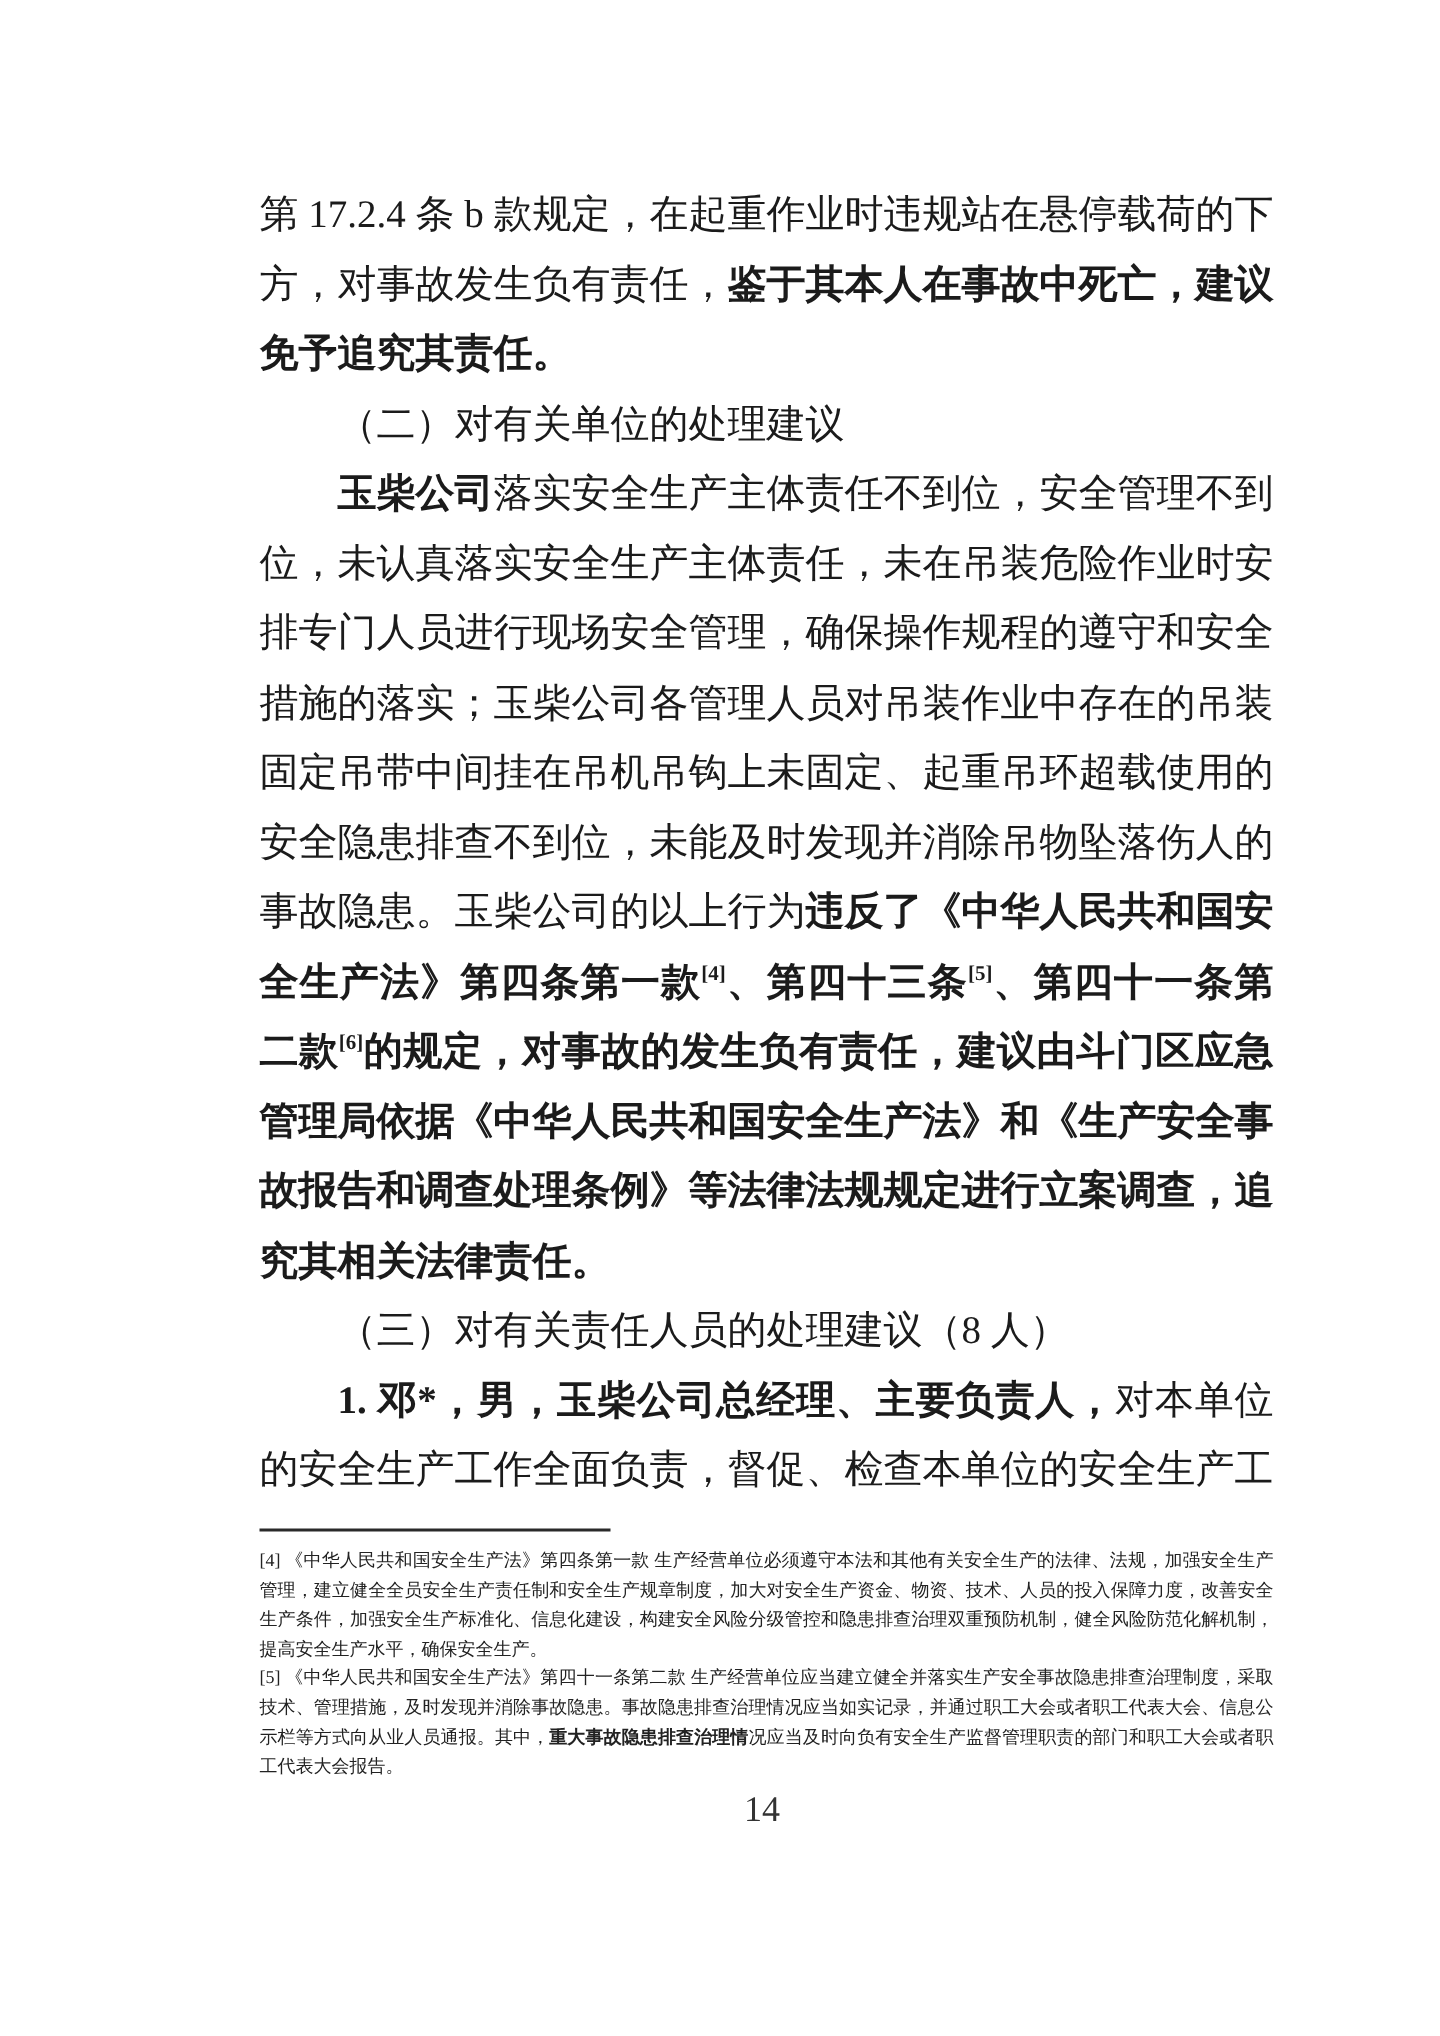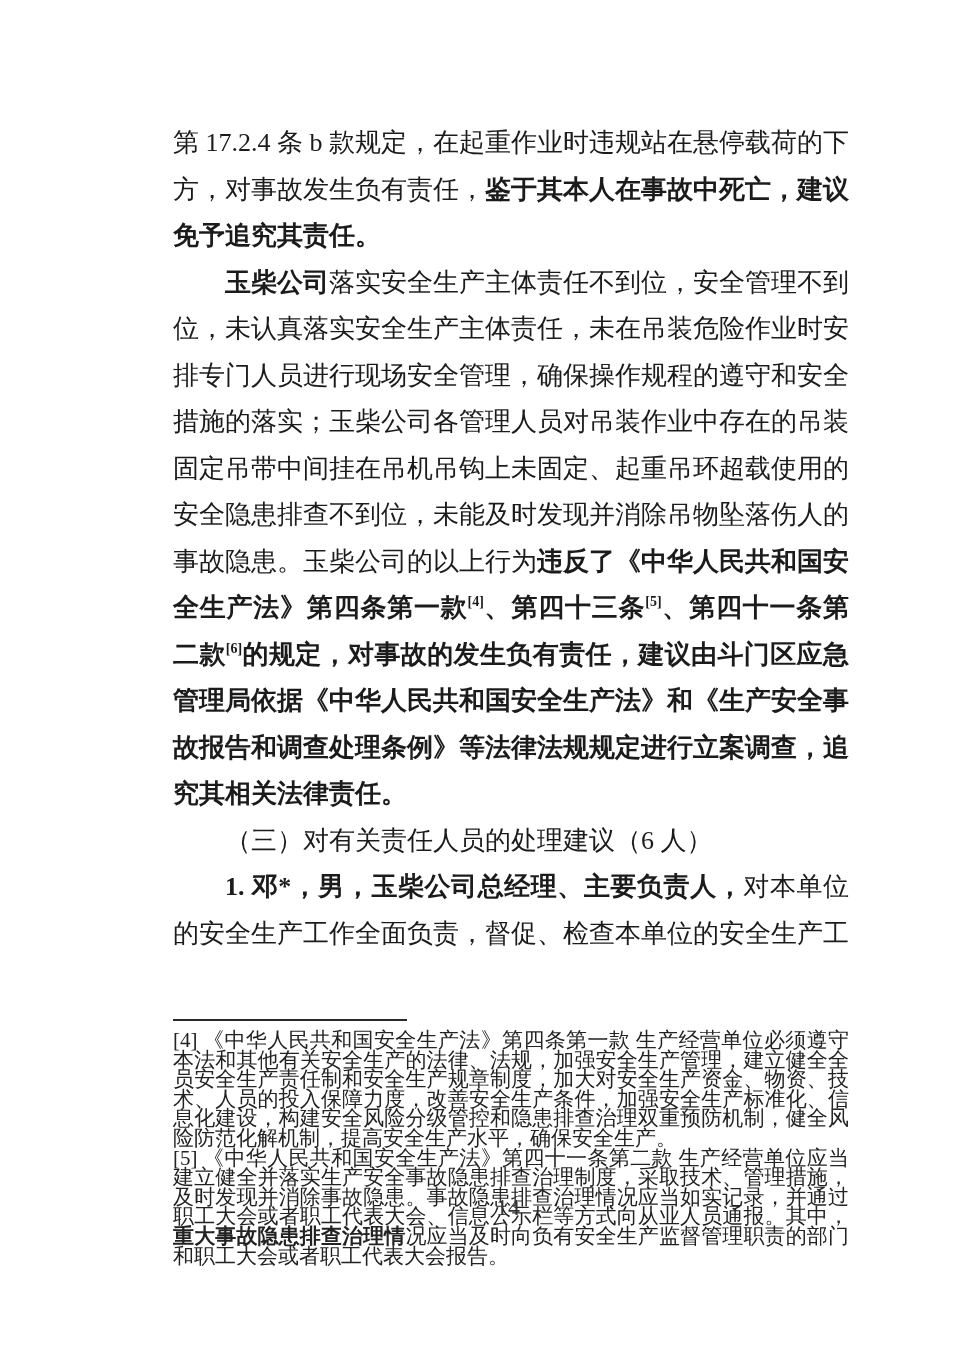--- a/index.html
+++ b/index.html
@@ -41,21 +41,21 @@
     width: 676px;
   }
   .fn-sep {
     width: 234px;
     height: 0;
     border-top: 2px solid #2a2a2a;
     margin: 0 0 10px 0;
   }
   .fn {
     margin: 0;
-    font-size: 21px;
+    font-size: 12px;
     line-height: 19.6px;
     text-align: justify;
     text-justify: inter-character;
     color: #222222;
   }
   .page-number {
     position: absolute;
     top: 1194px;
     left: 0;
     width: 100%;
@@ -66,24 +66,25 @@
 </style>
 </head>
 <body>
 
 <div class="page">
 
   <main class="doc-body">
 
     <p class="para"><span class="r">第 17.2.4 条 b 款规定，在起重作业时违规站在悬停载荷的下方，对事故发生负有责任，</span><span class="r b">鉴于其本人在事故中死亡，建议免予追究其责任。</span></p>
 
+    <p class="para indent">（二）对有关单位的处理建议</p>
 
     <p class="para indent"><span class="r b">玉柴公司</span><span class="r">落实安全生产主体责任不到位，安全管理不到位，未认真落实安全生产主体责任，未在吊装危险作业时安排专门人员进行现场安全管理，确保操作规程的遵守和安全措施的落实；玉柴公司各管理人员对吊装作业中存在的吊装固定吊带中间挂在吊机吊钩上未固定、起重吊环超载使用的安全隐患排查不到位，未能及时发现并消除吊物坠落伤人的事故隐患。玉柴公司的以上行为</span><span class="r b">违反了《中华人民共和国安全生产法》第四条第一款</span><sup class="fnref">[4]</sup><span class="r b">、第四十三条</span><sup class="fnref">[5]</sup><span class="r b">、第四十一条第二款</span><sup class="fnref">[6]</sup><span class="r b">的规定，对事故的发生负有责任，建议由斗门区应急管理局依据《中华人民共和国安全生产法》和《生产安全事故报告和调查处理条例》等法律法规规定进行立案调查，追究其相关法律责任。</span></p>
 
-    <p class="para indent">（三）对有关责任人员的处理建议（6 人）</p>
+    <p class="para indent">（三）对有关责任人员的处理建议（8 人）</p>
 
     <p class="para indent"><span class="r b">1. 邓*，男，玉柴公司总经理、主要负责人，</span><span class="r">对本单位的安全生产工作全面负责，督促、检查本单位的安全生产工</span></p>
 
   </main>
 
   <section class="footnotes-block">
     <div class="fn-sep"></div>
     <p class="fn"><span class="r">[4] 《中华人民共和国安全生产法》第四条第一款 生产经营单位必须遵守本法和其他有关安全生产的法律、法规，加强安全生产管理，建立健全全员安全生产责任制和安全生产规章制度，加大对安全生产资金、物资、技术、人员的投入保障力度，改善安全生产条件，加强安全生产标准化、信息化建设，构建安全风险分级管控和隐患排查治理双重预防机制，健全风险防范化解机制，提高安全生产水平，确保安全生产。</span></p>
     <p class="fn"><span class="r">[5] 《中华人民共和国安全生产法》第四十一条第二款 生产经营单位应当建立健全并落实生产安全事故隐患排查治理制度，采取技术、管理措施，及时发现并消除事故隐患。事故隐患排查治理情况应当如实记录，并通过职工大会或者职工代表大会、信息公示栏等方式向从业人员通报。其中，</span><span class="r b">重大事故隐患排查治理情</span><span class="r">况应当及时向负有安全生产监督管理职责的部门和职工大会或者职工代表大会报告。</span></p>
   </section>

